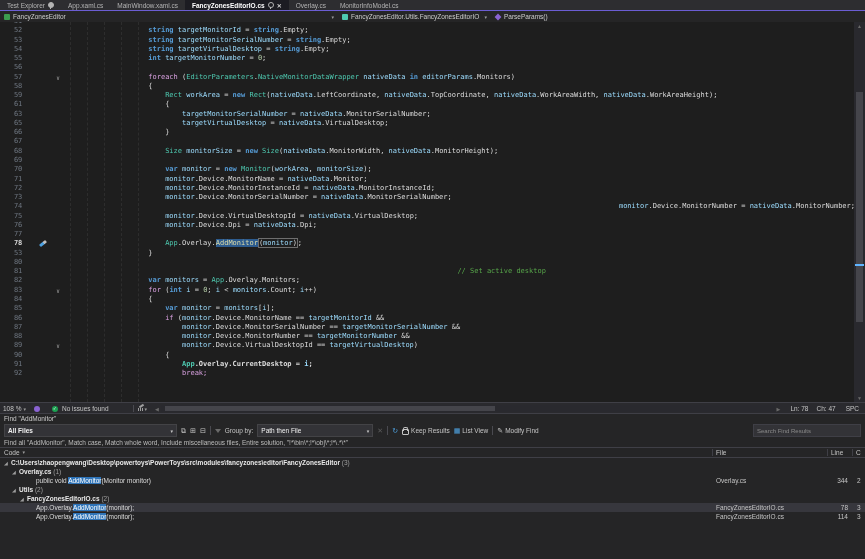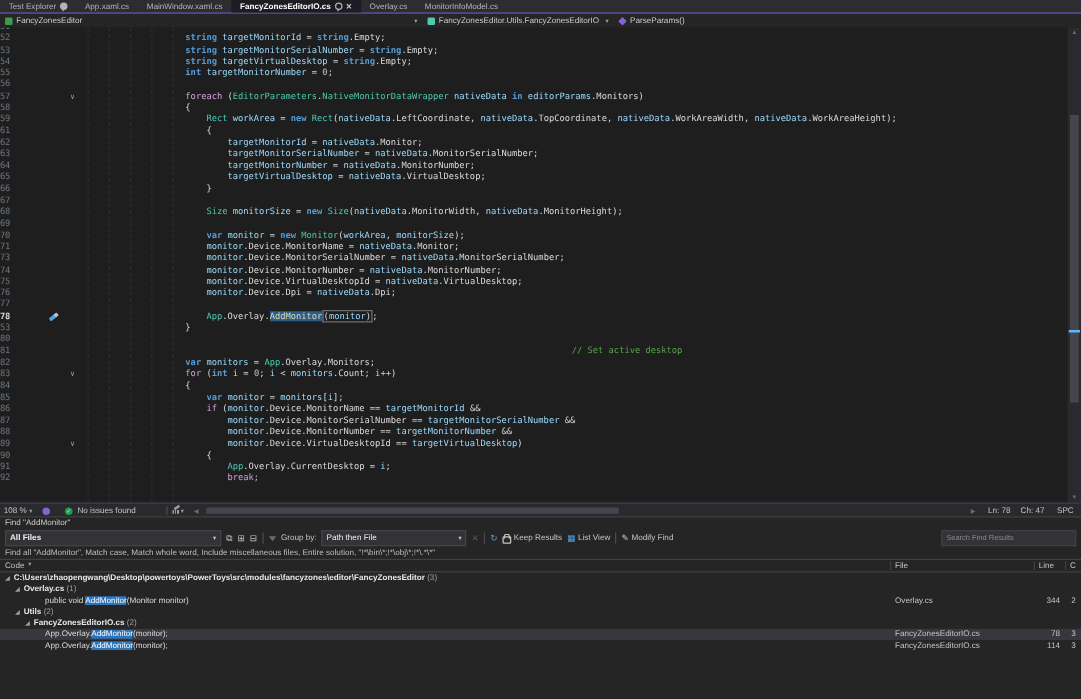--- a/index.html
+++ b/index.html
@@ -18,21 +18,21 @@
   #crumbbar{left:0;top:11px;width:865px;height:11px;background:#252526;display:flex;align-items:center;font-size:6.5px;color:#cccccc;}
   .crumb{display:flex;align-items:center;gap:3px;height:100%;padding:0 4px;}
   .crumb .dd{margin-left:auto;color:#9d9d9d;font-size:5px;}
   .ic-proj{width:6px;height:6px;background:#3c9b4f;border-radius:1px;display:inline-block;}
   .ic-class{width:6px;height:6px;background:#4ec9b0;border-radius:1px;display:inline-block;}
   .ic-method{width:6px;height:6px;background:#8a63d2;transform:rotate(45deg) scale(.8);display:inline-block;}
   
   #editor{left:0;top:22px;width:855px;height:380px;background:#1e1e1e;overflow:hidden;}
   #code-lines{position:absolute;left:0;top:-5px;width:100%;}
   .cl{display:flex;height:9.27px;line-height:9.27px;font-family:"DejaVu Sans Mono",monospace;font-size:7px;white-space:pre;}
-  .ln{width:36px;text-align:left;color:#6e7681;flex:none;letter-spacing:-0.3px;}
+  .ln{width:36px;text-align:center;color:#6e7681;flex:none;letter-spacing:-0.3px;}
   .ln.cur{color:#d7d7d7;font-weight:bold;}
   .mgn{width:16px;flex:none;position:relative;}
   .fold{width:12px;flex:none;color:#9d9d9d;font-size:6px;text-align:center;}
   .codetext{flex:1;color:#dcdcdc;}
   .tk{display:inline;}
   .tk.kw{color:#569cd6;font-weight:bold;} .tk.ctrl{color:#d8a0df;} .tk.type{color:#4ec9b0;}
   .tk.loc{color:#9cdcfe;} .tk.pln{color:#dcdcdc;} .tk.op{color:#d4d4d4;}
   .tk.num{color:#b5cea8;} .tk.cmt{color:#57a64a;} .tk.mth{color:#dcdcaa;}
   .tk.sel{background:#2d5c8f;}
   .tk.bxl{border:1px solid #6e6e6e;border-right:none;}
@@ -142,49 +142,48 @@
       <div class="cl"><span class="ln">51</span><span class="mgn"></span><span class="fold"></span><span class="codetext" style="padding-left: 0ch;"></span></div>
       <div class="cl"><span class="ln">52</span><span class="mgn"></span><span class="fold"></span><span class="codetext" style="padding-left: 20ch;"><span class="tk kw">string</span><span class="tk pln"> </span><span class="tk loc">targetMonitorId</span><span class="tk op"> = </span><span class="tk kw">string</span><span class="tk pln">.Empty;</span></span></div>
       <div class="cl"><span class="ln">53</span><span class="mgn"></span><span class="fold"></span><span class="codetext" style="padding-left: 20ch;"><span class="tk kw">string</span><span class="tk pln"> </span><span class="tk loc">targetMonitorSerialNumber</span><span class="tk op"> = </span><span class="tk kw">string</span><span class="tk pln">.Empty;</span></span></div>
       <div class="cl"><span class="ln">54</span><span class="mgn"></span><span class="fold"></span><span class="codetext" style="padding-left: 20ch;"><span class="tk kw">string</span><span class="tk pln"> </span><span class="tk loc">targetVirtualDesktop</span><span class="tk op"> = </span><span class="tk kw">string</span><span class="tk pln">.Empty;</span></span></div>
       <div class="cl"><span class="ln">55</span><span class="mgn"></span><span class="fold"></span><span class="codetext" style="padding-left: 20ch;"><span class="tk kw">int</span><span class="tk pln"> </span><span class="tk loc">targetMonitorNumber</span><span class="tk op"> = </span><span class="tk num">0</span><span class="tk pln">;</span></span></div>
       <div class="cl"><span class="ln">56</span><span class="mgn"></span><span class="fold"></span><span class="codetext" style="padding-left: 20ch;"></span></div>
       <div class="cl"><span class="ln">57</span><span class="mgn"></span><span class="fold">∨</span><span class="codetext" style="padding-left: 20ch;"><span class="tk ctrl">foreach</span><span class="tk pln"> (</span><span class="tk type">EditorParameters</span><span class="tk pln">.</span><span class="tk type">NativeMonitorDataWrapper</span><span class="tk pln"> </span><span class="tk loc">nativeData</span><span class="tk pln"> </span><span class="tk kw">in</span><span class="tk pln"> </span><span class="tk loc">editorParams</span><span class="tk pln">.Monitors)</span></span></div>
       <div class="cl"><span class="ln">58</span><span class="mgn"></span><span class="fold"></span><span class="codetext" style="padding-left: 20ch;"><span class="tk pln">{</span></span></div>
       <div class="cl"><span class="ln">59</span><span class="mgn"></span><span class="fold"></span><span class="codetext" style="padding-left: 24ch;"><span class="tk type">Rect</span><span class="tk pln"> </span><span class="tk loc">workArea</span><span class="tk op"> = </span><span class="tk kw">new</span><span class="tk pln"> </span><span class="tk type">Rect</span><span class="tk pln">(</span><span class="tk loc">nativeData</span><span class="tk pln">.LeftCoordinate, </span><span class="tk loc">nativeData</span><span class="tk pln">.TopCoordinate, </span><span class="tk loc">nativeData</span><span class="tk pln">.WorkAreaWidth, </span><span class="tk loc">nativeData</span><span class="tk pln">.WorkAreaHeight);</span></span></div>
       <div class="cl"><span class="ln">61</span><span class="mgn"></span><span class="fold"></span><span class="codetext" style="padding-left: 24ch;"><span class="tk pln">{</span></span></div>
-      <div class="cl"><span class="ln">62</span><span class="mgn"></span><span class="fold"></span><span class="codetext" style="padding-left: 28ch;"><span class="tk loc">targetMonitorId</span><span class="tk op"> = </span><span class="tk loc">nativeData</span><span class="tk pln">.Monitor;</span></span></div>
       <div class="cl"><span class="ln">63</span><span class="mgn"></span><span class="fold"></span><span class="codetext" style="padding-left: 28ch;"><span class="tk loc">targetMonitorSerialNumber</span><span class="tk op"> = </span><span class="tk loc">nativeData</span><span class="tk pln">.MonitorSerialNumber;</span></span></div>
-      <div class="cl"><span class="ln">64</span><span class="mgn"></span><span class="fold"></span><span class="codetext" style="padding-left: 28ch;"><span class="tk loc">targetMonitorNumber</span><span class="tk op"> = </span><span class="tk loc">nativeData</span><span class="tk pln">.MonitorNumber;</span></span></div>
       <div class="cl"><span class="ln">65</span><span class="mgn"></span><span class="fold"></span><span class="codetext" style="padding-left: 28ch;"><span class="tk loc">targetVirtualDesktop</span><span class="tk op"> = </span><span class="tk loc">nativeData</span><span class="tk pln">.VirtualDesktop;</span></span></div>
       <div class="cl"><span class="ln">66</span><span class="mgn"></span><span class="fold"></span><span class="codetext" style="padding-left: 24ch;"><span class="tk pln">}</span></span></div>
       <div class="cl"><span class="ln">67</span><span class="mgn"></span><span class="fold"></span><span class="codetext" style="padding-left: 24ch;"></span></div>
       <div class="cl"><span class="ln">68</span><span class="mgn"></span><span class="fold"></span><span class="codetext" style="padding-left: 24ch;"><span class="tk type">Size</span><span class="tk pln"> </span><span class="tk loc">monitorSize</span><span class="tk op"> = </span><span class="tk kw">new</span><span class="tk pln"> </span><span class="tk type">Size</span><span class="tk pln">(</span><span class="tk loc">nativeData</span><span class="tk pln">.MonitorWidth, </span><span class="tk loc">nativeData</span><span class="tk pln">.MonitorHeight);</span></span></div>
       <div class="cl"><span class="ln">69</span><span class="mgn"></span><span class="fold"></span><span class="codetext" style="padding-left: 24ch;"></span></div>
       <div class="cl"><span class="ln">70</span><span class="mgn"></span><span class="fold"></span><span class="codetext" style="padding-left: 24ch;"><span class="tk kw">var</span><span class="tk pln"> </span><span class="tk loc">monitor</span><span class="tk op"> = </span><span class="tk kw">new</span><span class="tk pln"> </span><span class="tk type">Monitor</span><span class="tk pln">(</span><span class="tk loc">workArea</span><span class="tk pln">, </span><span class="tk loc">monitorSize</span><span class="tk pln">);</span></span></div>
       <div class="cl"><span class="ln">71</span><span class="mgn"></span><span class="fold"></span><span class="codetext" style="padding-left: 24ch;"><span class="tk loc">monitor</span><span class="tk pln">.Device.MonitorName</span><span class="tk op"> = </span><span class="tk loc">nativeData</span><span class="tk pln">.Monitor;</span></span></div>
+      <div class="cl"><span class="ln">72</span><span class="mgn"></span><span class="fold"></span><span class="codetext" style="padding-left: 24ch;"><span class="tk loc">monitor</span><span class="tk pln">.Device.MonitorInstanceId</span><span class="tk op"> = </span><span class="tk loc">nativeData</span><span class="tk pln">.MonitorInstanceId;</span></span></div>
       <div class="cl"><span class="ln">73</span><span class="mgn"></span><span class="fold"></span><span class="codetext" style="padding-left: 24ch;"><span class="tk loc">monitor</span><span class="tk pln">.Device.MonitorSerialNumber</span><span class="tk op"> = </span><span class="tk loc">nativeData</span><span class="tk pln">.MonitorSerialNumber;</span></span></div>
-      <div class="cl"><span class="ln">74</span><span class="mgn"></span><span class="fold"></span><span class="codetext" style="padding-left: 24ch;"><span class="tk loc">monitor</span><span class="tk pln">.Device.MonitorNumber</span><span class="tk op"> = </span><span class="tk loc">nativeData</span><span class="tk pln">.MonitorNumber;</span></span></div>
+      <div class="cl"><span class="ln">74</span><span class="mgn"></span><span class="fold"></span><span class="codetext" style="padding-left: 24ch; text-align: right;"><span class="tk loc">monitor</span><span class="tk pln">.Device.MonitorNumber</span><span class="tk op"> = </span><span class="tk loc">nativeData</span><span class="tk pln">.MonitorNumber;</span></span></div>
       <div class="cl"><span class="ln">75</span><span class="mgn"></span><span class="fold"></span><span class="codetext" style="padding-left: 24ch;"><span class="tk loc">monitor</span><span class="tk pln">.Device.VirtualDesktopId</span><span class="tk op"> = </span><span class="tk loc">nativeData</span><span class="tk pln">.VirtualDesktop;</span></span></div>
       <div class="cl"><span class="ln">76</span><span class="mgn"></span><span class="fold"></span><span class="codetext" style="padding-left: 24ch;"><span class="tk loc">monitor</span><span class="tk pln">.Device.Dpi</span><span class="tk op"> = </span><span class="tk loc">nativeData</span><span class="tk pln">.Dpi;</span></span></div>
       <div class="cl"><span class="ln">77</span><span class="mgn"></span><span class="fold"></span><span class="codetext" style="padding-left: 24ch;"></span></div>
       <div class="cl"><span class="ln cur">78</span><span class="mgn"><span class="screwdriver"></span></span><span class="fold"></span><span class="codetext" style="padding-left: 24ch;"><span class="tk type">App</span><span class="tk pln">.Overlay.</span><span class="tk mth sel">AddMonitor</span><span class="tk pln bxl">(</span><span class="tk loc bxm">monitor</span><span class="tk pln bxr">)</span><span class="tk pln">;</span></span></div>
       <div class="cl"><span class="ln">53</span><span class="mgn"></span><span class="fold"></span><span class="codetext" style="padding-left: 20ch;"><span class="tk pln">}</span></span></div>
       <div class="cl"><span class="ln">80</span><span class="mgn"></span><span class="fold"></span><span class="codetext" style="padding-left: 20ch;"></span></div>
       <div class="cl"><span class="ln">81</span><span class="mgn"></span><span class="fold"></span><span class="codetext" style="padding-left: 20ch; text-align: center;"><span class="tk cmt">// Set active desktop</span></span></div>
       <div class="cl"><span class="ln">82</span><span class="mgn"></span><span class="fold"></span><span class="codetext" style="padding-left: 20ch;"><span class="tk kw">var</span><span class="tk pln"> </span><span class="tk loc">monitors</span><span class="tk op"> = </span><span class="tk type">App</span><span class="tk pln">.Overlay.Monitors;</span></span></div>
       <div class="cl"><span class="ln">83</span><span class="mgn"></span><span class="fold">∨</span><span class="codetext" style="padding-left: 20ch;"><span class="tk ctrl">for</span><span class="tk pln"> (</span><span class="tk kw">int</span><span class="tk pln"> </span><span class="tk loc">i</span><span class="tk op"> = </span><span class="tk num">0</span><span class="tk pln">; </span><span class="tk loc">i</span><span class="tk op"> &lt; </span><span class="tk loc">monitors</span><span class="tk pln">.Count; </span><span class="tk loc">i</span><span class="tk op">++</span><span class="tk pln">)</span></span></div>
       <div class="cl"><span class="ln">84</span><span class="mgn"></span><span class="fold"></span><span class="codetext" style="padding-left: 20ch;"><span class="tk pln">{</span></span></div>
       <div class="cl"><span class="ln">85</span><span class="mgn"></span><span class="fold"></span><span class="codetext" style="padding-left: 24ch;"><span class="tk kw">var</span><span class="tk pln"> </span><span class="tk loc">monitor</span><span class="tk op"> = </span><span class="tk loc">monitors</span><span class="tk pln">[</span><span class="tk loc">i</span><span class="tk pln">];</span></span></div>
       <div class="cl"><span class="ln">86</span><span class="mgn"></span><span class="fold"></span><span class="codetext" style="padding-left: 24ch;"><span class="tk ctrl">if</span><span class="tk pln"> (</span><span class="tk loc">monitor</span><span class="tk pln">.Device.MonitorName</span><span class="tk op"> == </span><span class="tk loc">targetMonitorId</span><span class="tk pln"> </span><span class="tk op">&amp;&amp;</span></span></div>
       <div class="cl"><span class="ln">87</span><span class="mgn"></span><span class="fold"></span><span class="codetext" style="padding-left: 28ch;"><span class="tk loc">monitor</span><span class="tk pln">.Device.MonitorSerialNumber</span><span class="tk op"> == </span><span class="tk loc">targetMonitorSerialNumber</span><span class="tk pln"> </span><span class="tk op">&amp;&amp;</span></span></div>
       <div class="cl"><span class="ln">88</span><span class="mgn"></span><span class="fold"></span><span class="codetext" style="padding-left: 28ch;"><span class="tk loc">monitor</span><span class="tk pln">.Device.MonitorNumber</span><span class="tk op"> == </span><span class="tk loc">targetMonitorNumber</span><span class="tk pln"> </span><span class="tk op">&amp;&amp;</span></span></div>
       <div class="cl"><span class="ln">89</span><span class="mgn"></span><span class="fold">∨</span><span class="codetext" style="padding-left: 28ch;"><span class="tk loc">monitor</span><span class="tk pln">.Device.VirtualDesktopId</span><span class="tk op"> == </span><span class="tk loc">targetVirtualDesktop</span><span class="tk pln">)</span></span></div>
       <div class="cl"><span class="ln">90</span><span class="mgn"></span><span class="fold"></span><span class="codetext" style="padding-left: 24ch;"><span class="tk pln">{</span></span></div>
-      <div class="cl"><span class="ln">91</span><span class="mgn"></span><span class="fold"></span><span class="codetext" style="padding-left: 28ch;"><span class="tk type">App</span><span class="tk pln">.Overlay.CurrentDesktop</span><span class="tk op"> = </span><span class="tk loc">i</span><span class="tk pln">;</span></span></div>
+      <div class="cl"><span class="ln">91</span><span class="mgn"></span><span class="fold"></span><span class="codetext" style="padding-left: 28ch; font-weight: bold;"><span class="tk type">App</span><span class="tk pln">.Overlay.CurrentDesktop</span><span class="tk op"> = </span><span class="tk loc">i</span><span class="tk pln">;</span></span></div>
       <div class="cl"><span class="ln">92</span><span class="mgn"></span><span class="fold"></span><span class="codetext" style="padding-left: 28ch;"><span class="tk ctrl">break;</span></span></div>
     </div>
 </div>
 
 <div id="vscroll" class="abs">
   <span class="arr" style="top:0;">▲</span>
   <div id="vthumb"></div>
   <div id="vmark"></div>
   <span class="arr" style="bottom:0;">▼</span>
 </div>

